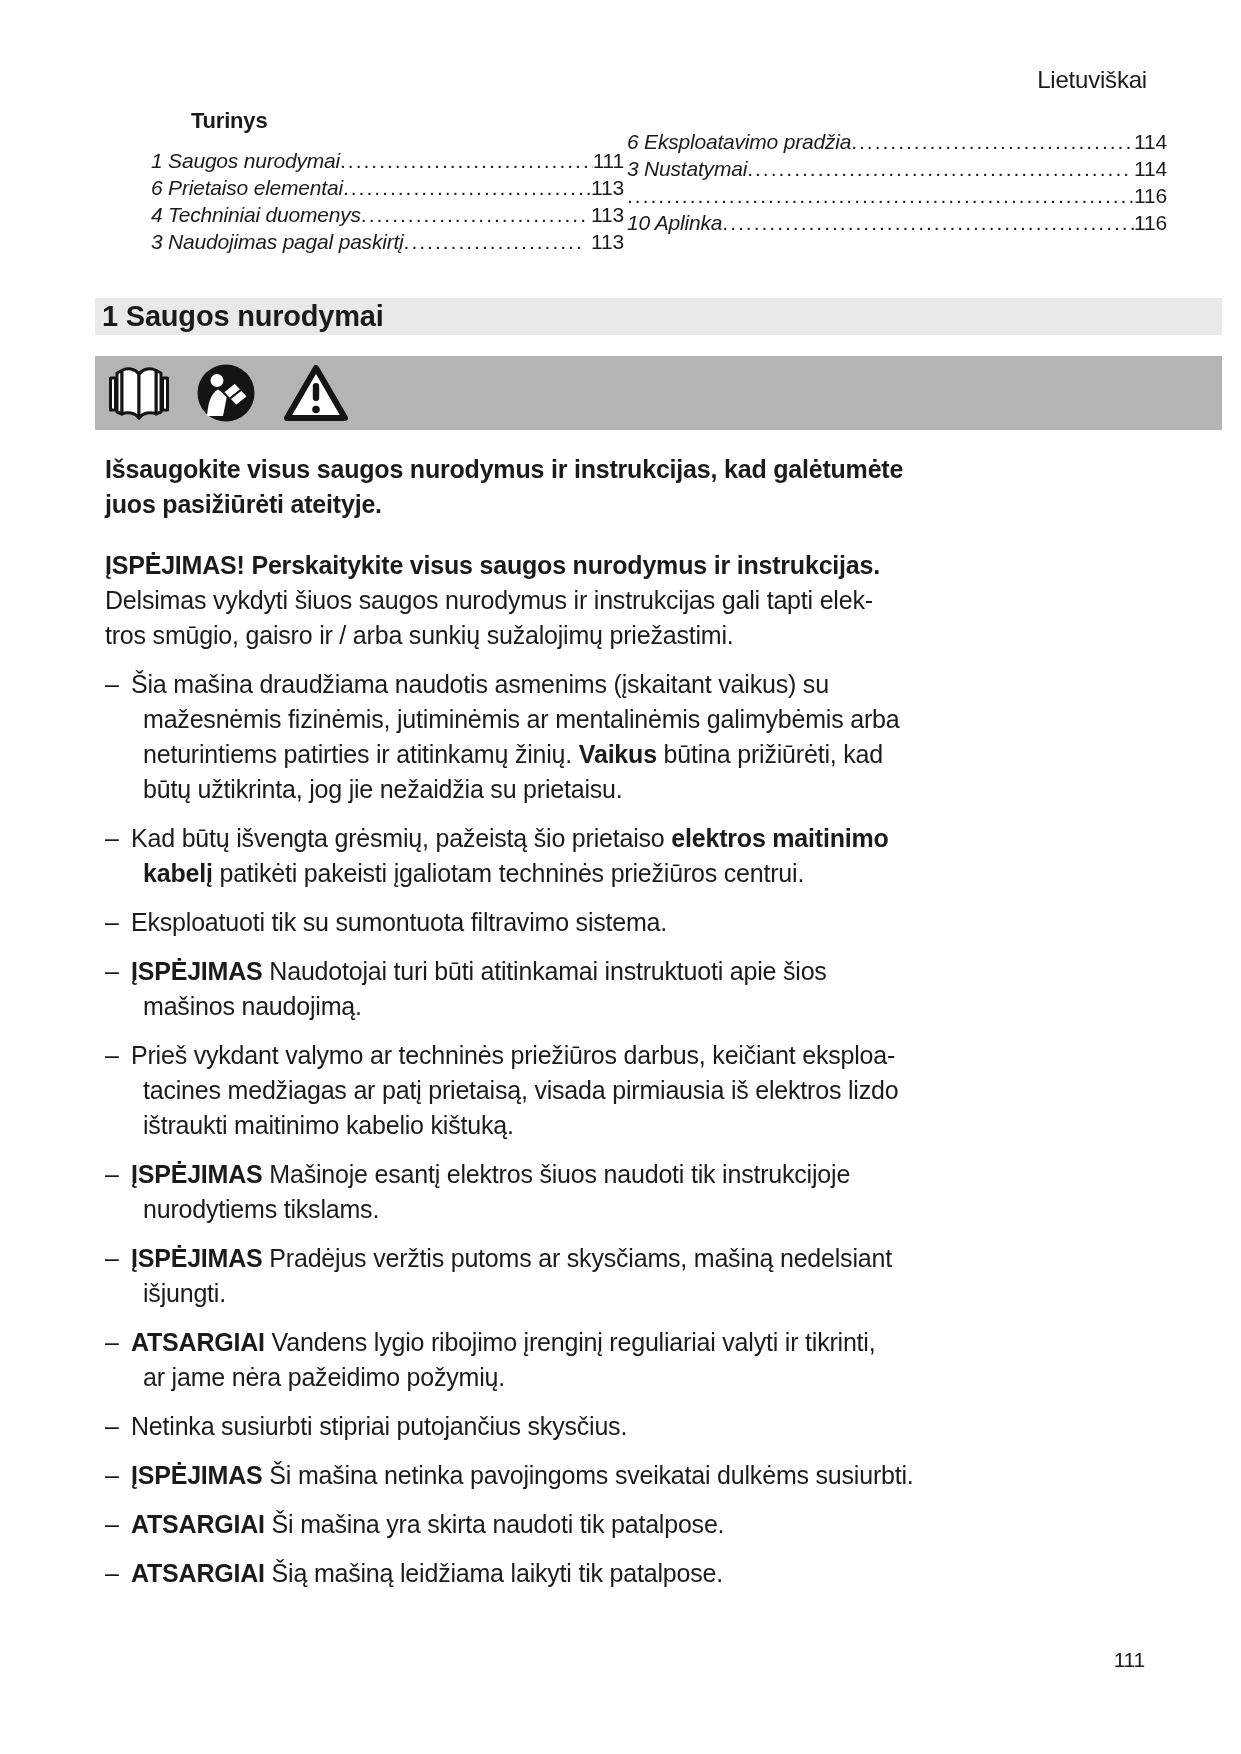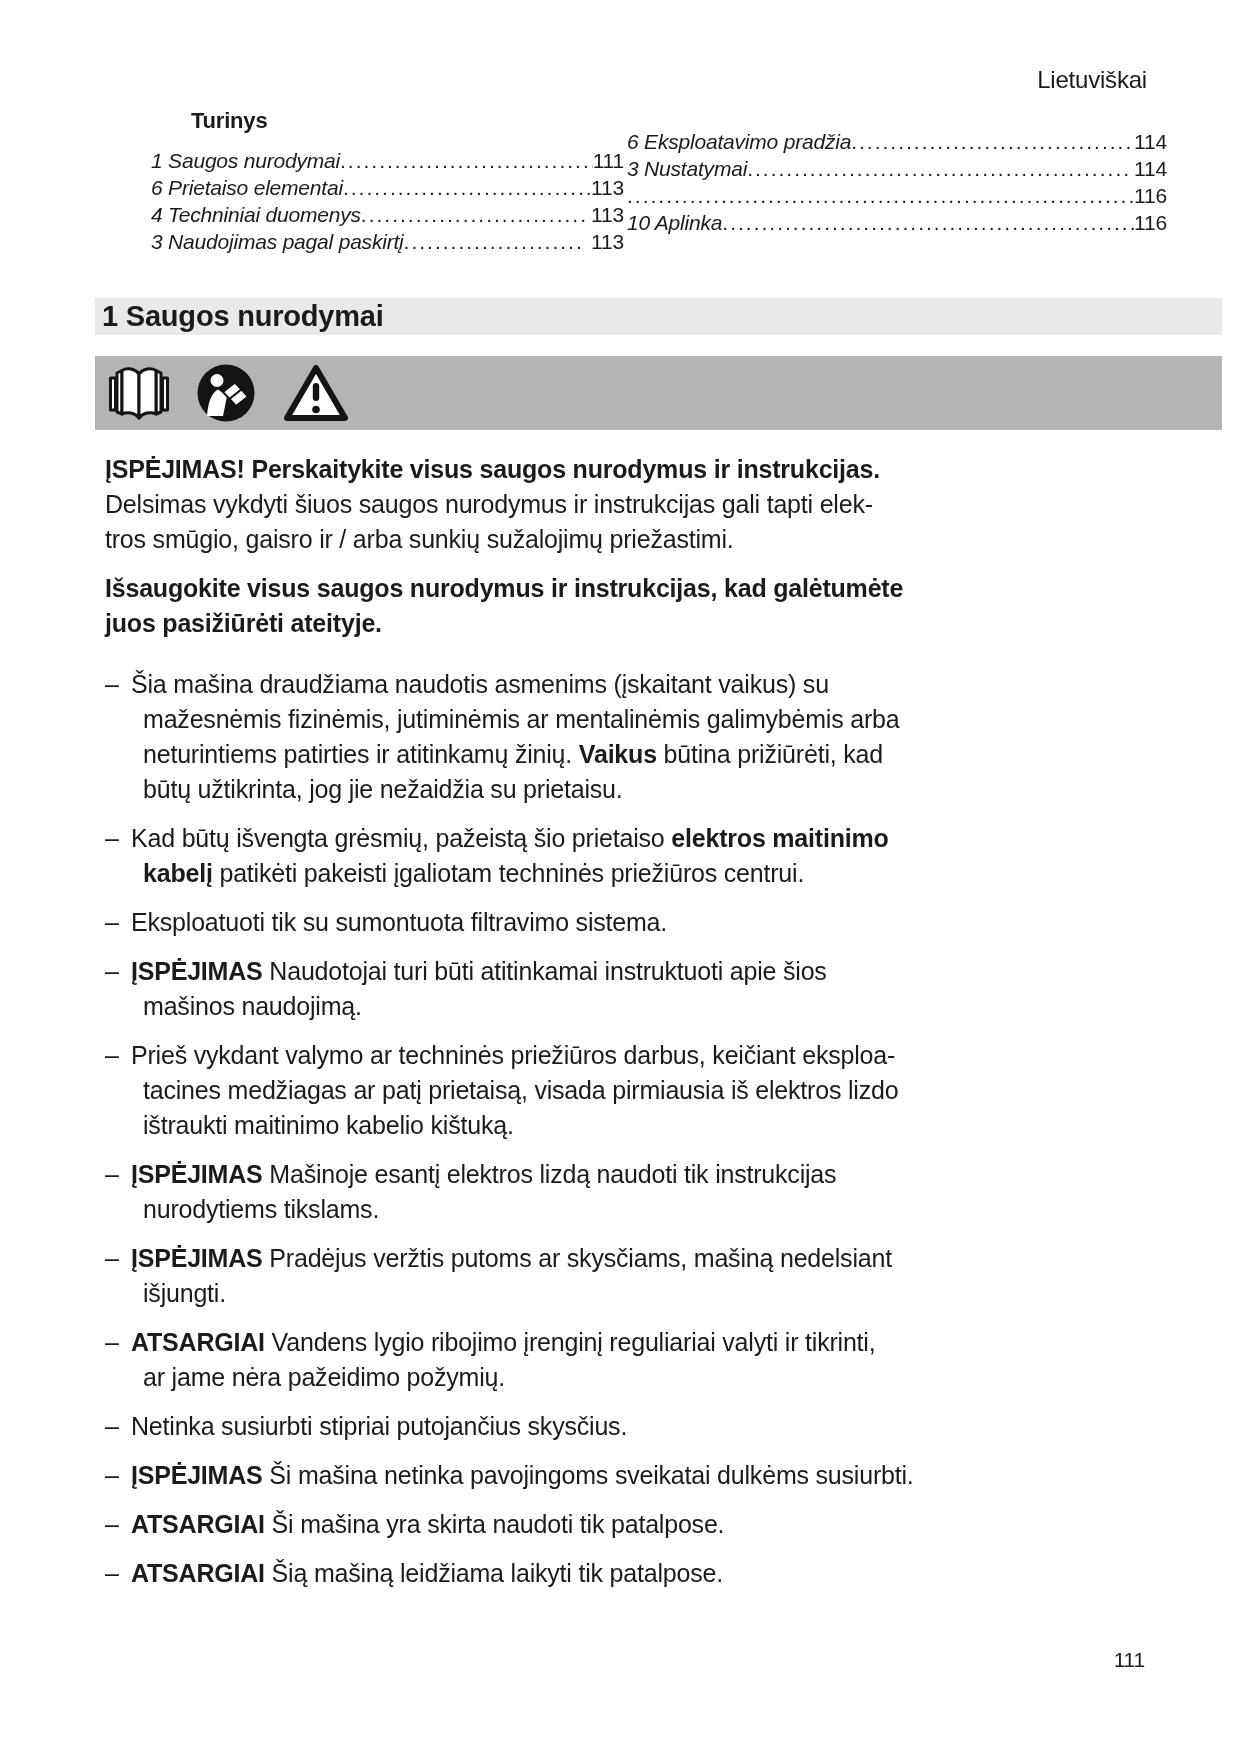--- a/index.html
+++ b/index.html
@@ -121,28 +121,28 @@
       <path d="M33.5 36 L45.5 26.5 L52 33.5 L40 43 Z"></path>
     </g>
   </svg>
   <svg width="68" height="60" viewBox="0 0 68 60">
     <path d="M34 5 L63 55 L5 55 Z" fill="#ffffff" stroke="#141414" stroke-width="6" stroke-linejoin="round"></path>
     <rect x="30.8" y="20" width="6.4" height="18" rx="3.2" fill="#141414"></rect>
     <circle cx="34" cy="46.5" r="3.8" fill="#141414"></circle>
   </svg>
 </div>
 
-<div class="content" id="content"><div class="intro"><b>ĮSPĖJIMAS! Perskaitykite visus saugos nurodymus ir instrukcijas.</b><span>
+<div class="content" id="content"><div class="intro last-intro"><b>Išsaugokite visus saugos nurodymus ir instrukcijas, kad galėtumėte
+juos pasižiūrėti ateityje.</b></div><div class="intro"><b>ĮSPĖJIMAS! Perskaitykite visus saugos nurodymus ir instrukcijas.</b><span>
 Delsimas vykdyti šiuos saugos nurodymus ir instrukcijas gali tapti elek-
-tros smūgio, gaisro ir / arba sunkių sužalojimų priežastimi.</span></div><div class="intro last-intro"><b>Išsaugokite visus saugos nurodymus ir instrukcijas, kad galėtumėte
-juos pasižiūrėti ateityje.</b></div><div class="bullet"><span class="dash">–</span><div class="btext"><span>Šia mašina draudžiama naudotis asmenims (įskaitant vaikus) su
+tros smūgio, gaisro ir / arba sunkių sužalojimų priežastimi.</span></div><div class="bullet"><span class="dash">–</span><div class="btext"><span>Šia mašina draudžiama naudotis asmenims (įskaitant vaikus) su
 mažesnėmis fizinėmis, jutiminėmis ar mentalinėmis galimybėmis arba
 neturintiems patirties ir atitinkamų žinių. </span><b>Vaikus</b><span> būtina prižiūrėti, kad
 būtų užtikrinta, jog jie nežaidžia su prietaisu.</span></div></div><div class="bullet"><span class="dash">–</span><div class="btext"><span>Kad būtų išvengta grėsmių, pažeistą šio prietaiso </span><b>elektros maitinimo
 kabelį</b><span> patikėti pakeisti įgaliotam techninės priežiūros centrui.</span></div></div><div class="bullet"><span class="dash">–</span><div class="btext"><span>Eksploatuoti tik su sumontuota filtravimo sistema.</span></div></div><div class="bullet"><span class="dash">–</span><div class="btext"><b>ĮSPĖJIMAS</b><span> Naudotojai turi būti atitinkamai instruktuoti apie šios
 mašinos naudojimą.</span></div></div><div class="bullet"><span class="dash">–</span><div class="btext"><span>Prieš vykdant valymo ar techninės priežiūros darbus, keičiant eksploa-
 tacines medžiagas ar patį prietaisą, visada pirmiausia iš elektros lizdo
-ištraukti maitinimo kabelio kištuką.</span></div></div><div class="bullet"><span class="dash">–</span><div class="btext"><b>ĮSPĖJIMAS</b><span> Mašinoje esantį elektros lizdą naudoti tik instrukcijas
+ištraukti maitinimo kabelio kištuką.</span></div></div><div class="bullet"><span class="dash">–</span><div class="btext"><b>ĮSPĖJIMAS</b><span> Mašinoje esantį elektros šiuos naudoti tik instrukcijoje
 nurodytiems tikslams.</span></div></div><div class="bullet"><span class="dash">–</span><div class="btext"><b>ĮSPĖJIMAS</b><span> Pradėjus veržtis putoms ar skysčiams, mašiną nedelsiant
 išjungti.</span></div></div><div class="bullet"><span class="dash">–</span><div class="btext"><b>ATSARGIAI</b><span> Vandens lygio ribojimo įrenginį reguliariai valyti ir tikrinti,
 ar jame nėra pažeidimo požymių.</span></div></div><div class="bullet"><span class="dash">–</span><div class="btext"><span>Netinka susiurbti stipriai putojančius skysčius.</span></div></div><div class="bullet"><span class="dash">–</span><div class="btext"><b>ĮSPĖJIMAS</b><span> Ši mašina netinka pavojingoms sveikatai dulkėms susiurbti.</span></div></div><div class="bullet"><span class="dash">–</span><div class="btext"><b>ATSARGIAI</b><span> Ši mašina yra skirta naudoti tik patalpose.</span></div></div><div class="bullet"><span class="dash">–</span><div class="btext"><b>ATSARGIAI</b><span> Šią mašiną leidžiama laikyti tik patalpose.</span></div></div></div>
 
 <div class="page-number">111</div>
 
 </body></html>

